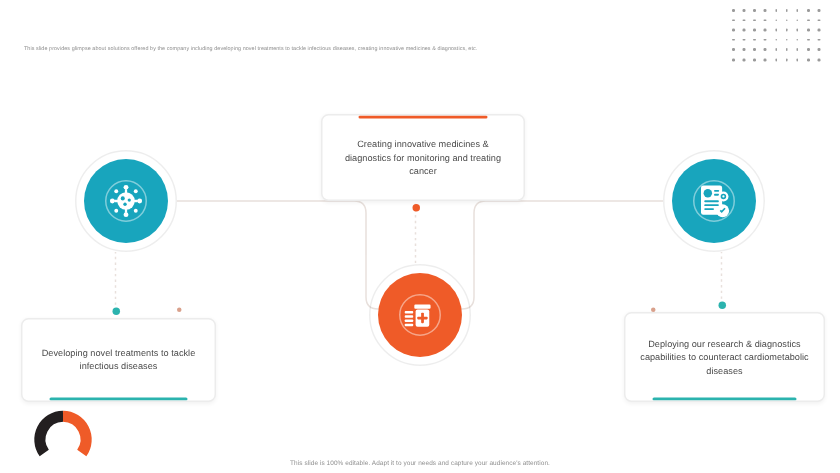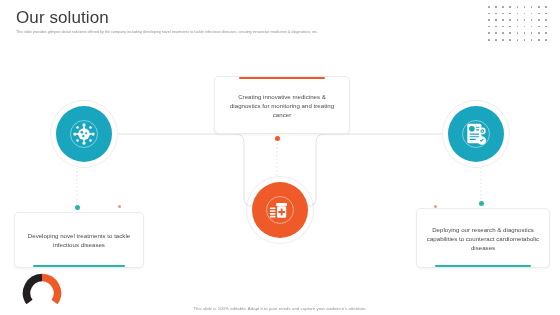--- a/index.html
+++ b/index.html
@@ -88,21 +88,20 @@
   .footer{
     position:absolute;left:0;right:0;bottom:4px;text-align:center;
     font-size:4.3px;color:#8f8f8f;letter-spacing:.05px;
   }
 </style>
 </head>
 <body>
 
 <div id="slide">
 
-  <div class="title">Our solution</div>
   <div class="subtitle">This slide provides glimpse about solutions offered by the company including developing novel treatments to tackle infectious diseases, creating innovative medicines &amp; diagnostics, etc.</div>
 
   <div class="dotgrid" id="dotgrid">
       <i></i>
       <i></i>
       <i></i>
       <i></i>
       <i></i>
       <i></i>
       <i></i>

